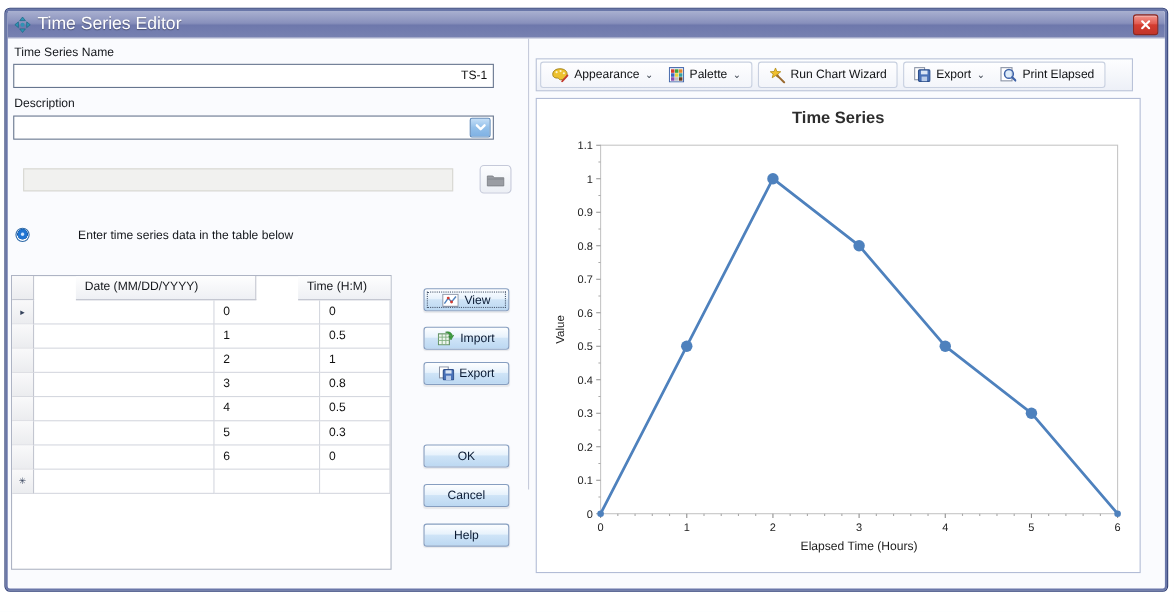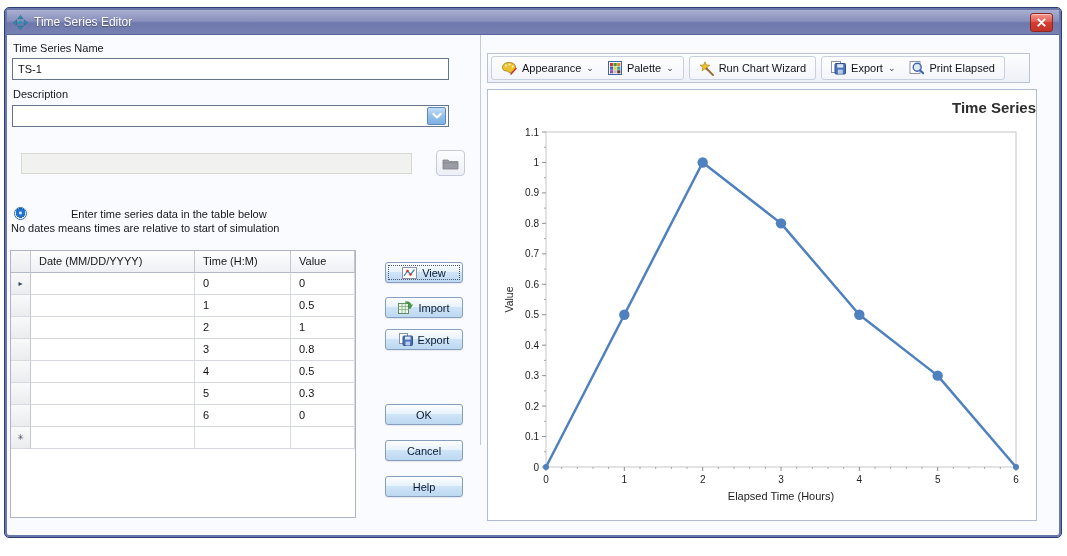--- a/index.html
+++ b/index.html
@@ -10,34 +10,34 @@
   .window{
     position:absolute;left:5px;top:8px;width:1056px;height:529px;box-sizing:border-box;
     border:2px solid #6a77a9;outline:1px solid #2c3c75;border-radius:4px;
     background:#fafbfe;
   }
   .titlebar{
     height:24px;display:flex;align-items:center;gap:6px;padding:0 6px;
     background:linear-gradient(#a9b0d0,#8890bc 46%,#6e78ac 54%,#7781b1);
     border-radius:2px 2px 0 0;border-bottom:1px solid #5a659c;
   }
-  .title-text{color:#fff;font-size:12px;text-shadow:0 1px 1px rgba(0,0,0,.35);}
+  .title-text{color:#fff;font-size:16px;text-shadow:0 1px 1px rgba(0,0,0,.35);}
   .close-btn{
     margin-left:auto;width:21px;height:17px;border-radius:3px;cursor:default;
     background:linear-gradient(#f4968f,#e25b50 45%,#d43d31 50%,#c2352a);
     border:1px solid #8e271e;display:flex;align-items:center;justify-content:center;
     box-shadow:inset 0 1px 0 rgba(255,255,255,.45);
   }
   .content{position:relative;height:410px;}
   .flabel{position:absolute;font-size:11px;color:#14171c;white-space:nowrap;}
   .txt{
     position:absolute;box-sizing:border-box;height:22px;border:1px solid #66758e;background:#fff;
     font:11px "Liberation Sans",sans-serif;padding:0 5px;color:#111;
   }
-  .name-input{left:5px;top:23px;width:437px;}
+  .name-input{left:5px;top:23px;width:437px;text-align:right;}
   .combo{
     position:absolute;left:5px;top:70px;width:437px;height:22px;box-sizing:border-box;
     border:1px solid #66758e;background:#fff;display:flex;align-items:center;
   }
   .combo-input{flex:1;border:none;outline:none;font:11px "Liberation Sans",sans-serif;padding:0 5px;background:transparent;}
   .combo-btn{
     width:17px;height:16px;margin:2px;border-radius:2px;
     background:linear-gradient(#c4def7,#93c0ea 50%,#7fb1e3);
     border:1px solid #5d89ba;display:flex;align-items:center;justify-content:center;
   }
@@ -62,21 +62,21 @@
   .g-sel{
     width:20px;flex:0 0 20px;box-sizing:border-box;
     background:linear-gradient(#f9f9fa,#ebecef);
     border-right:1px solid #c3c6d0;border-bottom:1px solid #d7d9df;
     display:flex;align-items:center;justify-content:center;font-size:8px;color:#33405a;
   }
   .g-cell{box-sizing:border-box;border-right:1px solid #d5d8df;border-bottom:1px solid #d5d8df;padding:4px 0 0 8px;overflow:hidden;white-space:nowrap;}
   .c-date{width:164px;flex:0 0 164px;}
   .c-time{width:96px;flex:0 0 96px;}
   .c-val{width:64px;flex:0 0 64px;}
-  .g-head .g-cell{background:linear-gradient(#fefefe,#eef0f4);border-right:1px solid #c3c6d0;border-bottom:1px solid #b6bac6;color:#14171c;}
+  .g-head .g-cell{background:linear-gradient(#fefefe,#eef0f4);border-right:1px solid #c3c6d0;border-bottom:1px solid #b6bac6;color:#14171c;margin-left:38px;}
   .g-head .g-sel{border-bottom:1px solid #b6bac6;}
   .glossy{
     position:absolute;left:378px;width:78px;height:21px;box-sizing:border-box;cursor:default;
     border:1px solid #869ec0;border-radius:3px;
     background:linear-gradient(#fdfeff,#e7f2fc 45%,#cfe4f7 50%,#bcd8f2);
     font:11px "Liberation Sans",sans-serif;color:#0a1a33;
     display:flex;align-items:center;justify-content:center;gap:5px;
     box-shadow:0 1px 1px rgba(0,0,0,.08);
   }
   .focused{outline:1px dotted #4a596f;outline-offset:-4px;}
@@ -91,21 +91,21 @@
     height:24px;border:1px solid #c8d0e0;border-radius:3px;box-sizing:border-box;
     background:linear-gradient(#fefeff,#f3f5fa);
     display:flex;align-items:center;padding:0 2px;
   }
   .tb-btn{display:flex;align-items:center;gap:5px;height:20px;padding:0 7px;font-size:11px;color:#101215;border-radius:2px;cursor:default;}
   .chev{font-size:9px;color:#3d4550;line-height:1;}
   .chart-panel{
     position:absolute;left:480px;top:54px;width:550px;height:432px;box-sizing:border-box;
     background:#fff;border:1px solid #b2bcd6;
   }
-  .chart-title{position:absolute;top:9px;left:0;width:100%;text-align:right;font-size:15px;font-weight:bold;color:#2d2d2d;}
+  .chart-title{position:absolute;top:9px;left:0;width:100%;text-align:center;font-size:15px;font-weight:bold;color:#2d2d2d;}
   #plot-svg{position:absolute;left:0;top:0;}
 </style>
 </head>
 <body>
 
 <div class="window">
   <div class="titlebar">
     <span style="display:flex;">
       <svg width="15" height="15" viewBox="0 0 16 16">
         <circle cx="8" cy="8" r="2" fill="#2f93b4"></circle>
@@ -144,21 +144,20 @@
         <path d="M1 3 h5 l1.4 1.6 H16 V12 H1 Z" fill="#9a9da3" stroke="#7c7f85" stroke-width="0.8"></path>
         <path d="M1 5.8 H16" stroke="#84878d" stroke-width="0.8"></path>
       </svg>
     </div>
 
     <div class="radio-row" style="left:7px;top:172px;gap:44px;">
       <span class="radio sel"></span>
       <span>Enter time series data in the table below</span>
     </div>
 
-    <div class="note">No dates means times are relative to start of simulation</div>
 
     <div class="grid">
       <div class="g-row g-head">
         <div class="g-sel"></div>
         <div class="g-cell c-date">Date (MM/DD/YYYY)</div>
         <div class="g-cell c-time">Time (H:M)</div>
         <div class="g-cell c-val">Value</div>
       </div>
       <div id="grid-body">
           <div class="g-row">

